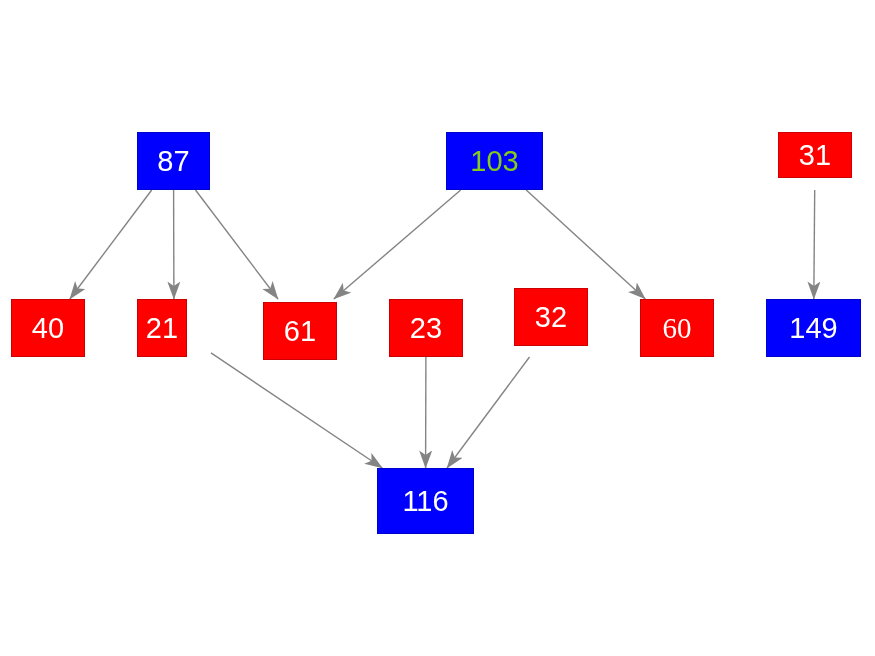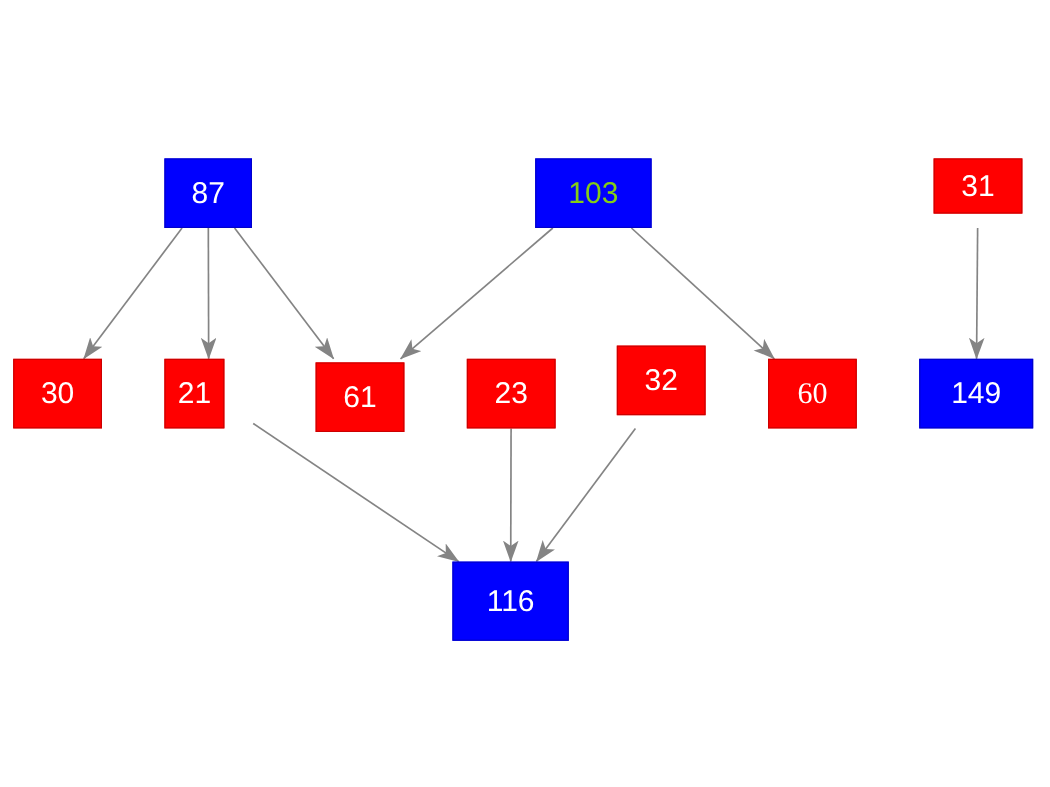--- a/index.html
+++ b/index.html
@@ -22,21 +22,21 @@
     width: 875px;
     height: 656px;
     display: block;
   }
   .node {
     position: absolute;
     display: flex;
     align-items: center;
     justify-content: center;
     color: #ffffff;
-    font-size: 25px;
+    font-size: 29px;
     line-height: 1;
     box-sizing: border-box;
     border: 1px solid rgba(0,0,0,0.25);
     cursor: pointer;
     user-select: none;
   }
 </style>
 </head>
 <body>
 
@@ -56,21 +56,21 @@
         <line x1="814.7" y1="190.0" x2="813.8" y2="299.0" stroke="#848484" stroke-width="1.4" marker-end="url(#arrowhead)"></line>
         <line x1="211.0" y1="352.9" x2="382.3" y2="468.0" stroke="#848484" stroke-width="1.4" marker-end="url(#arrowhead)"></line>
         <line x1="425.9" y1="357.0" x2="425.6" y2="468.0" stroke="#848484" stroke-width="1.4" marker-end="url(#arrowhead)"></line>
         <line x1="529.5" y1="357.0" x2="447.0" y2="468.0" stroke="#848484" stroke-width="1.4" marker-end="url(#arrowhead)"></line>
       </g>
   </svg>
   <div id="nodes-layer">
       <div class="node" style="left: 137px; top: 132px; width: 73px; height: 58px; background: rgb(0, 0, 255); border-color: rgb(0, 0, 204); color: rgb(255, 255, 255);">87</div>
       <div class="node" style="left: 446px; top: 132px; width: 97px; height: 58px; background: rgb(0, 0, 255); border-color: rgb(0, 0, 204); color: #84cc16;">103</div>
       <div class="node" style="left: 778px; top: 132px; width: 74px; height: 46px; background: rgb(255, 0, 0); border-color: rgb(204, 0, 0); color: rgb(255, 255, 255);">31</div>
-      <div class="node" style="left: 11px; top: 299px; width: 74px; height: 58px; background: rgb(255, 0, 0); border-color: rgb(204, 0, 0); color: rgb(255, 255, 255);">30</div>
+      <div class="node" style="left: 11px; top: 299px; width: 74px; height: 58px; background: rgb(255, 0, 0); border-color: rgb(204, 0, 0); color: rgb(255, 255, 255);">40</div>
       <div class="node" style="left: 137px; top: 299px; width: 50px; height: 58px; background: rgb(255, 0, 0); border-color: rgb(204, 0, 0); color: rgb(255, 255, 255);">21</div>
       <div class="node" style="left: 263px; top: 302px; width: 74px; height: 58px; background: rgb(255, 0, 0); border-color: rgb(204, 0, 0); color: rgb(255, 255, 255);">61</div>
       <div class="node" style="left: 389px; top: 299px; width: 74px; height: 58px; background: rgb(255, 0, 0); border-color: rgb(204, 0, 0); color: rgb(255, 255, 255);">23</div>
       <div class="node" style="left: 514px; top: 288px; width: 74px; height: 58px; background: rgb(255, 0, 0); border-color: rgb(204, 0, 0); color: rgb(255, 255, 255);">32</div>
       <div class="node" style="left: 640px; top: 299px; width: 74px; height: 58px; background: rgb(255, 0, 0); border-color: rgb(204, 0, 0); color: rgb(255, 255, 255); font-family: Liberation Serif, serif;">60</div>
       <div class="node" style="left: 766px; top: 299px; width: 95px; height: 58px; background: rgb(0, 0, 255); border-color: rgb(0, 0, 204); color: rgb(255, 255, 255);">149</div>
       <div class="node" style="left: 377px; top: 468px; width: 97px; height: 66px; background: rgb(0, 0, 255); border-color: rgb(0, 0, 204); color: rgb(255, 255, 255);">116</div>
     </div>
 </div>
 

